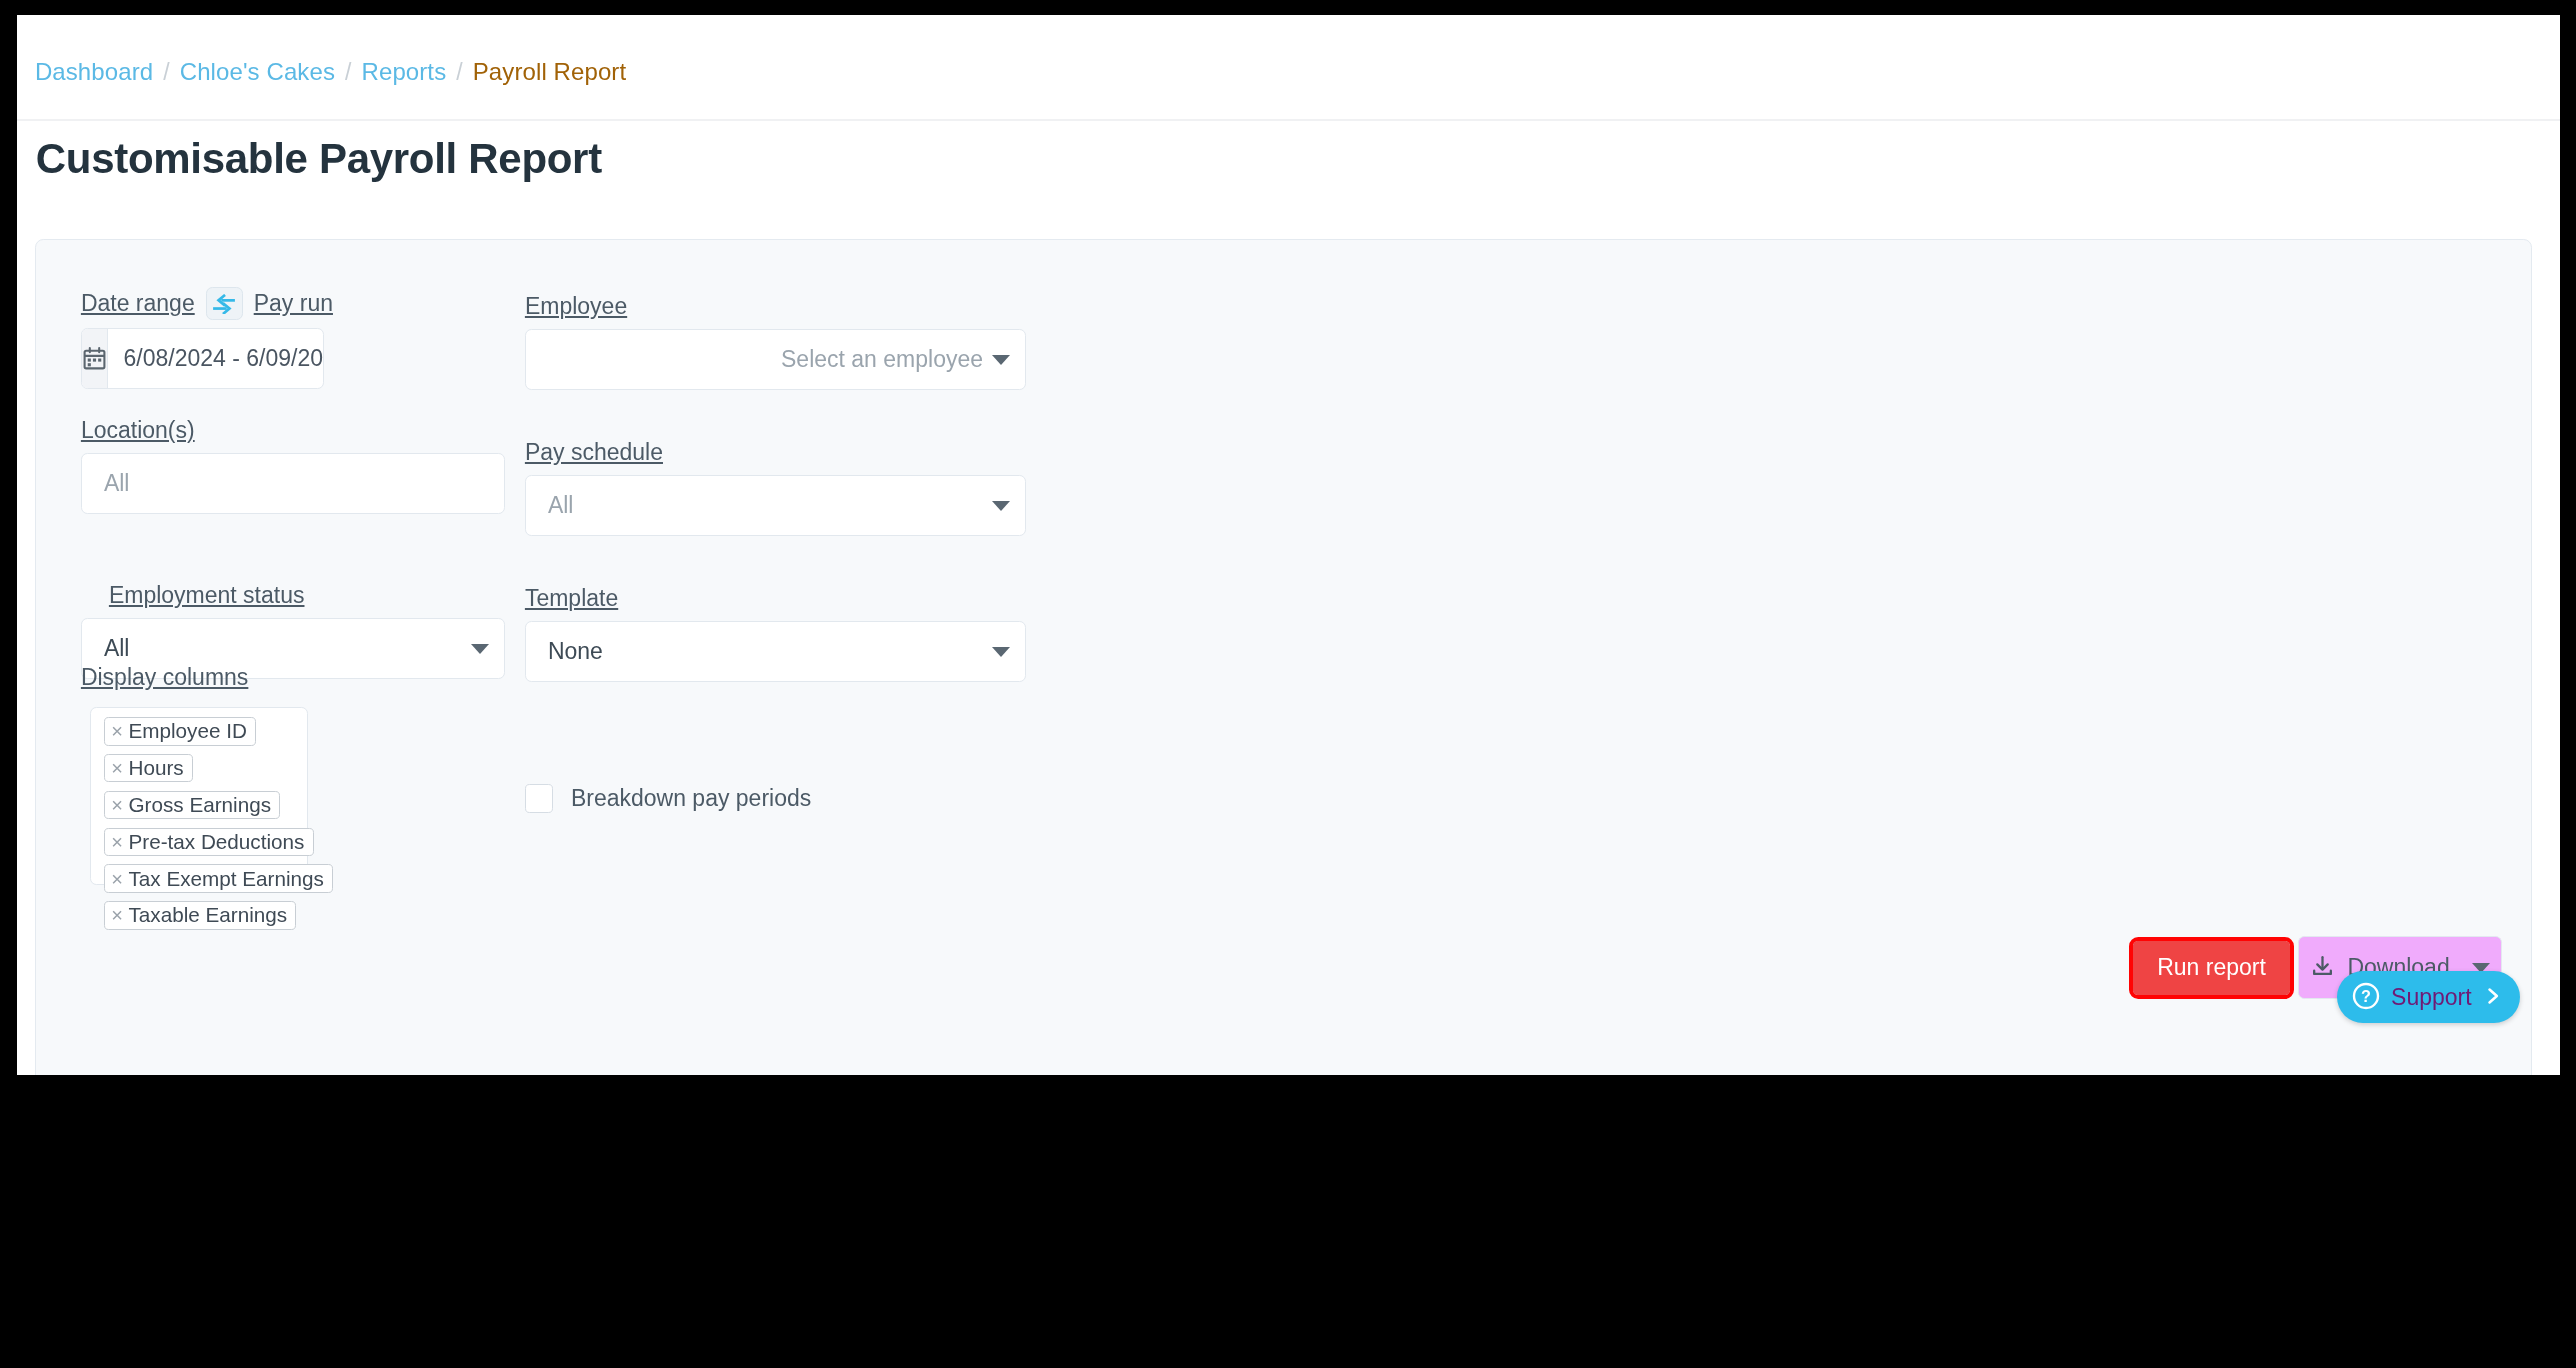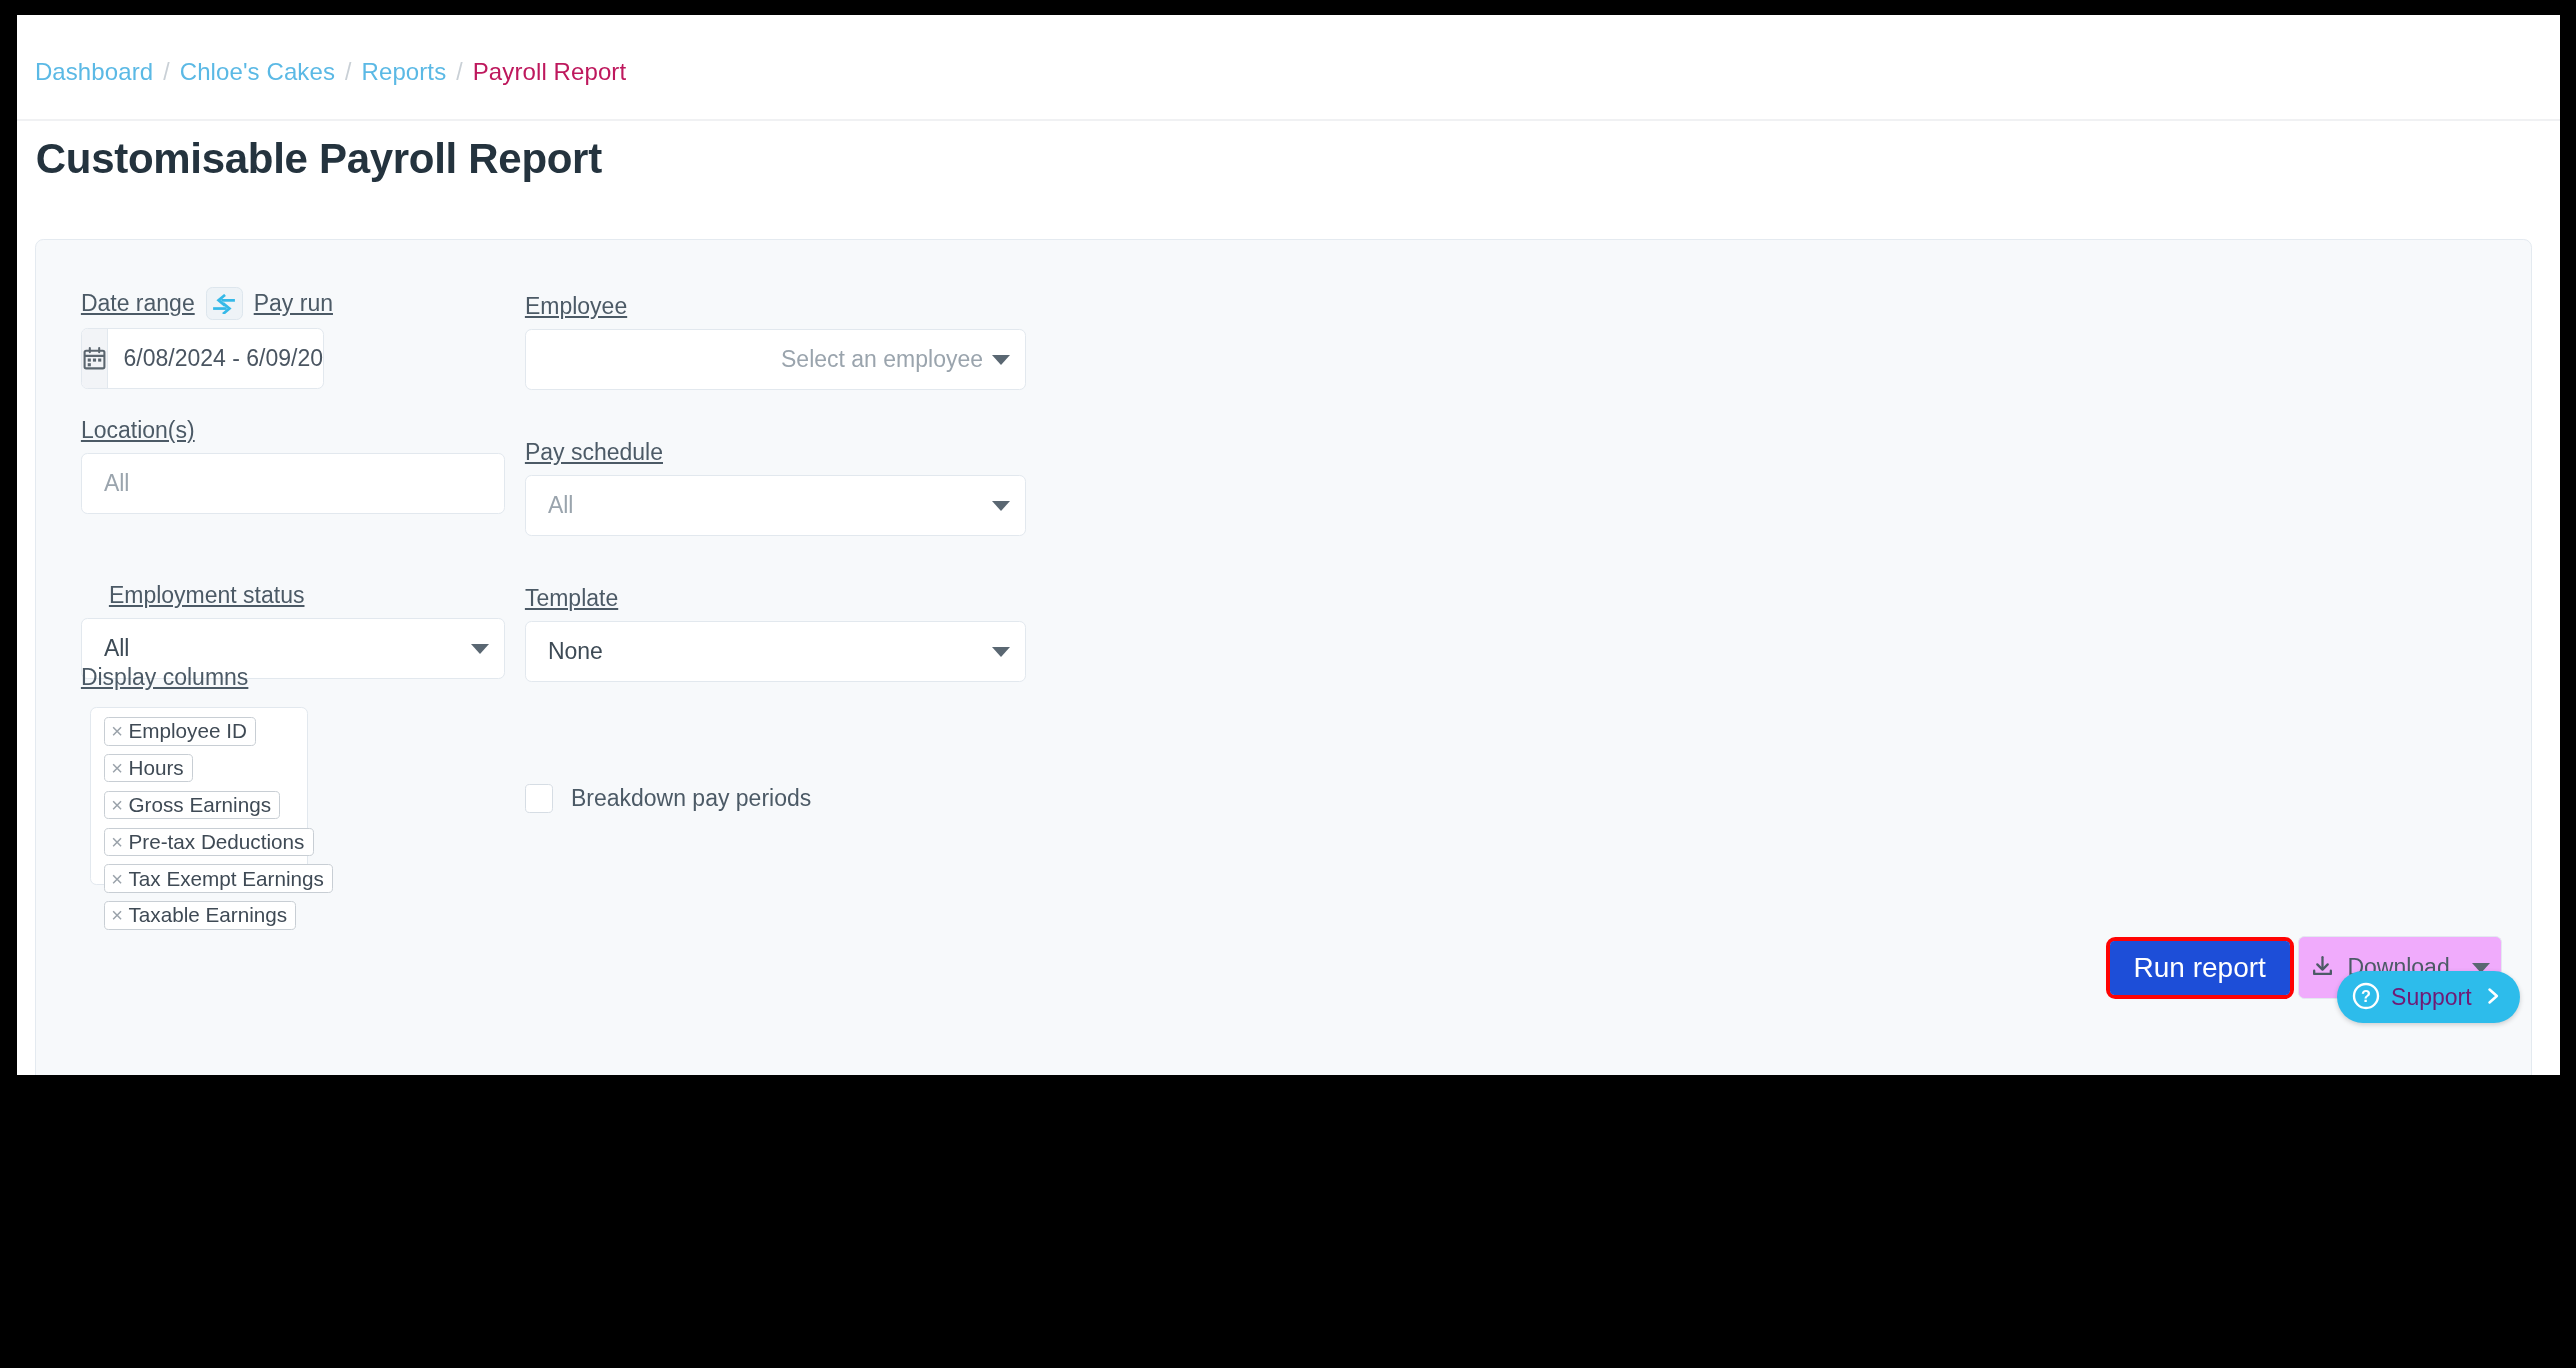--- a/index.html
+++ b/index.html
@@ -36,21 +36,21 @@
     color: #5BB9E5;
     text-decoration: none;
     white-space: nowrap;
   }
   .crumb-sep {
     color: #c9d0d6;
     margin: 0 10px;
     font-size: 23px;
   }
   .crumb-current {
-    color: #be185d;
+    color: #a16207;
     white-space: nowrap;
   }
 
   .top-divider {
     position: absolute;
     left: 0;
     top: 104px;
     width: 2543px;
     height: 1.8px;
     background: #f0f1f3;
@@ -247,25 +247,25 @@
     align-items: center;
   }
   .run-report-wrap {
     border: 4.6px solid #FF0303;
     border-radius: 9.2px;
     padding: 0;
     display: flex;
     line-height: 0;
   }
   .run-report-btn {
-    background: #1d4ed8;
+    background: #ef4444;
     border: none;
     border-radius: 4.6px;
     color: #ffffff;
-    font-size: 28px;
+    font-size: 23px;
     font-family: "Liberation Sans", sans-serif;
     height: 54px;
     padding: 0 24px;
     cursor: pointer;
     white-space: nowrap;
   }
   .download-btn {
     margin-left: 4.6px;
     height: 63px;
     background: #f0abfc;

